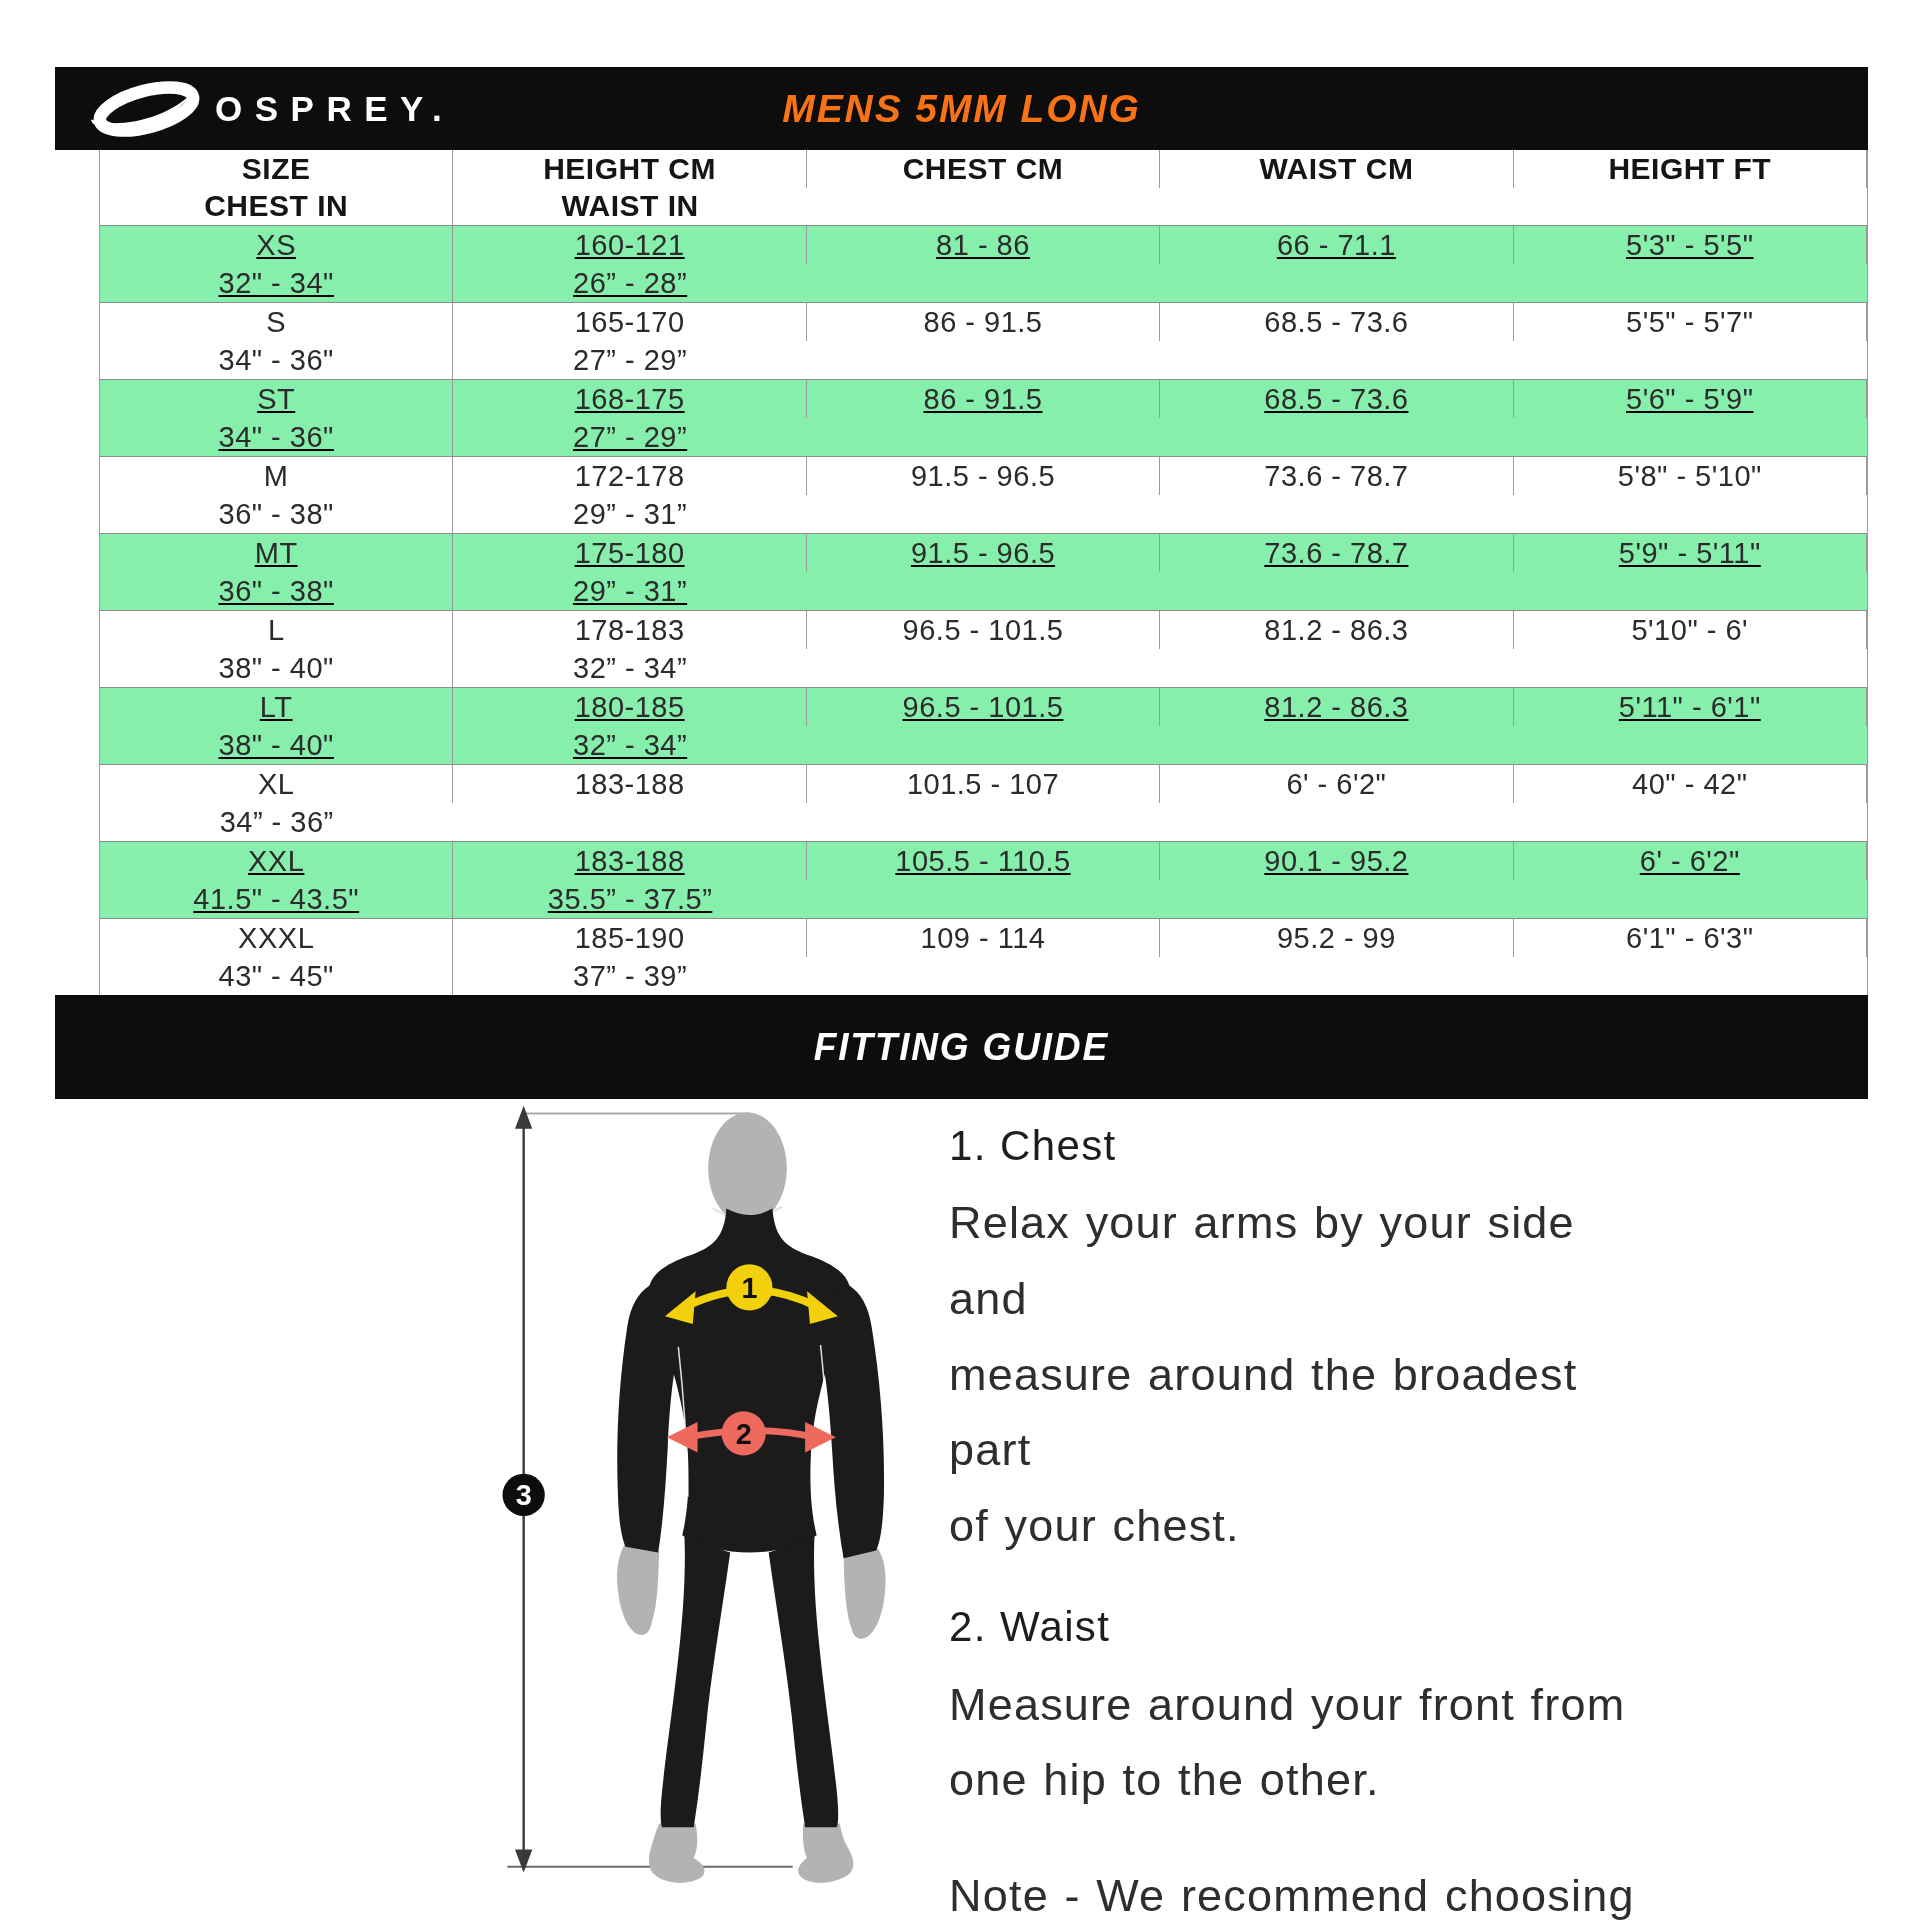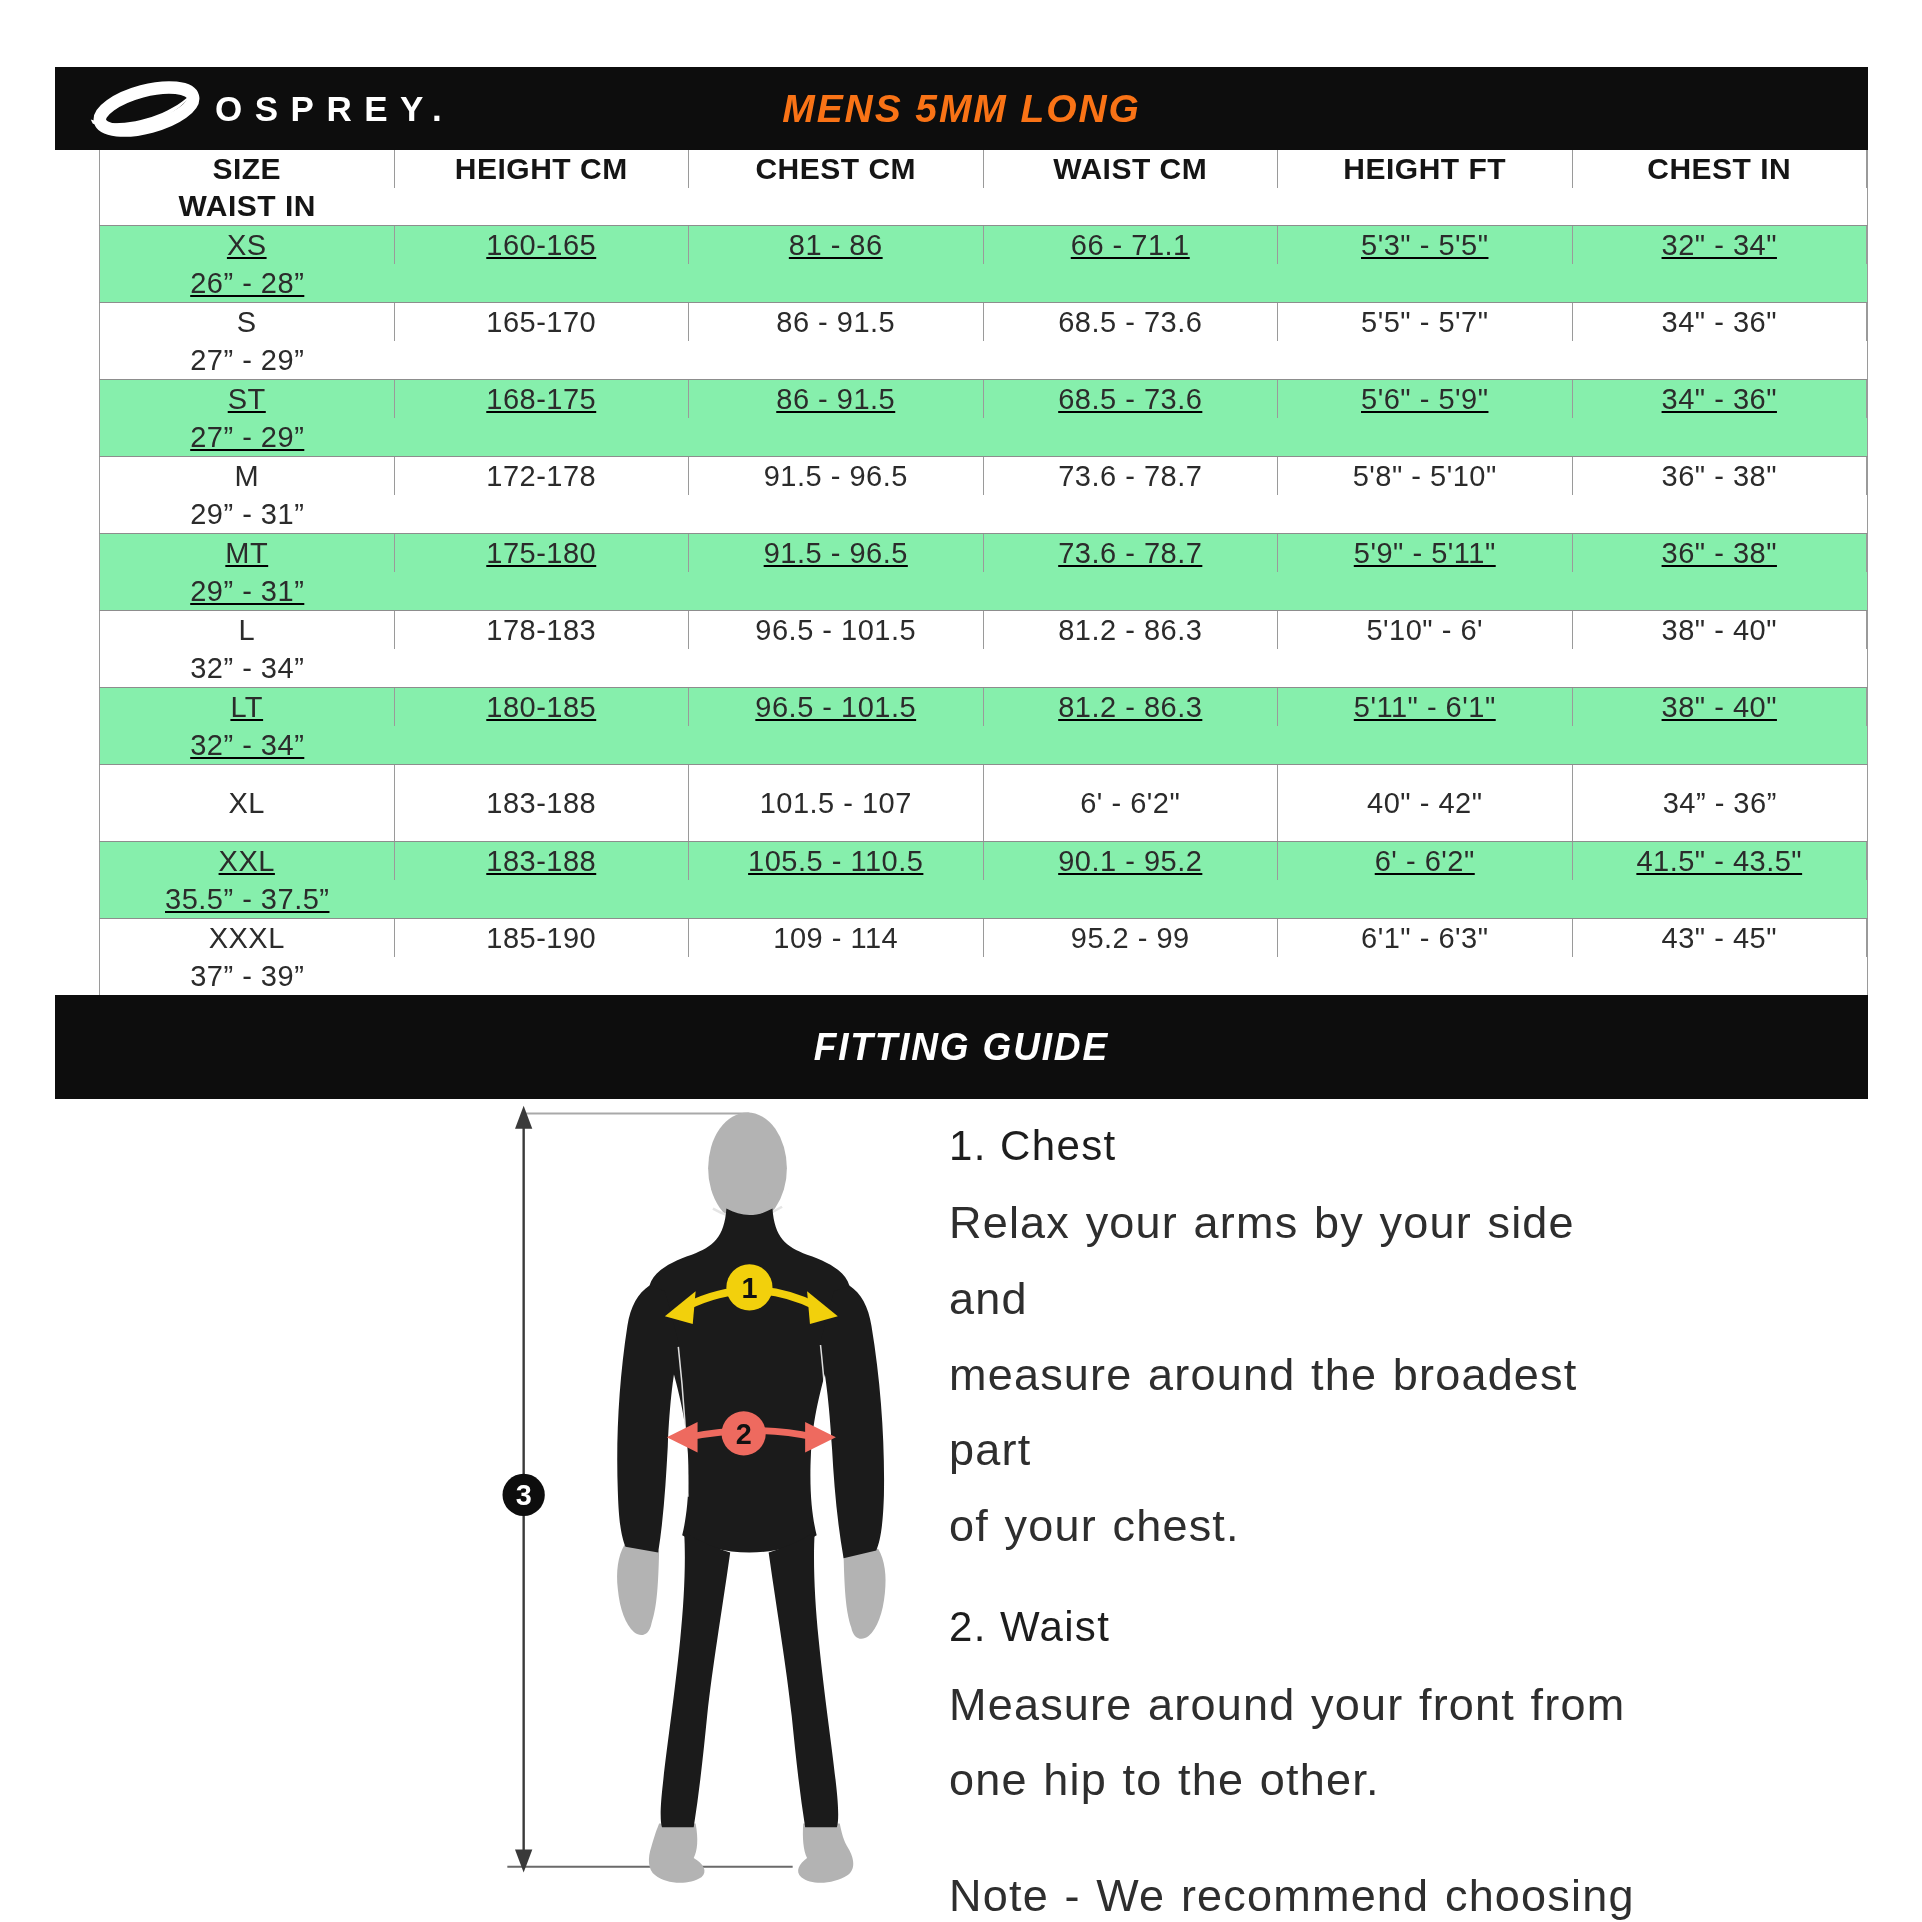--- a/index.html
+++ b/index.html
@@ -19,21 +19,21 @@
   .brandwrap { display:flex; align-items:center; gap:7px; padding-left:30px; position:relative; z-index:2; }
   .brand-name {
     color:#fff; font-size:35px; font-weight:700; letter-spacing:12.5px; padding-top:1.9px;
   }
   .bar-title {
     position:absolute; left:0; right:0; text-align:center;
     font-size:39px; font-weight:800; font-style:italic; letter-spacing:1.9px; color:#f97316;
   }
 
   .headrow, .trow {
-    display:grid; grid-template-columns:repeat(6,1fr);
+    display:grid; grid-template-columns:repeat(5,1fr);
     border-left:1px solid #9a9a9a; border-right:1px solid #9a9a9a;margin-left:44px;
   }
   .headrow { height:75px; background:#fff; }
   .trow { height:77px; border-top:1.9px solid #8d8d8d; background:#fff; }
   .trow.alt { background:#86efac;text-decoration:underline; }
   .cell {
     display:flex; align-items:center; justify-content:center;
     font-size:29px; color:#2b2b2b; letter-spacing:0.5px;
     border-right:1px solid #9a9a9a;
   }
@@ -87,21 +87,21 @@
         <div class="cell">HEIGHT CM</div>
         <div class="cell">CHEST CM</div>
         <div class="cell">WAIST CM</div>
         <div class="cell">HEIGHT FT</div>
         <div class="cell">CHEST IN</div>
         <div class="cell">WAIST IN</div>
       </div>
     <div>
         <div class="trow alt">
           <div class="cell">XS</div>
-          <div class="cell">160-165</div>
+          <div class="cell">160-121</div>
           <div class="cell">81 - 86</div>
           <div class="cell">66 - 71.1</div>
           <div class="cell">5'3" - 5'5"</div>
           <div class="cell">32" - 34"</div>
           <div class="cell">26” - 28”</div>
         </div>
         <div class="trow">
           <div class="cell">S</div>
           <div class="cell">165-170</div>
           <div class="cell">86 - 91.5</div>

